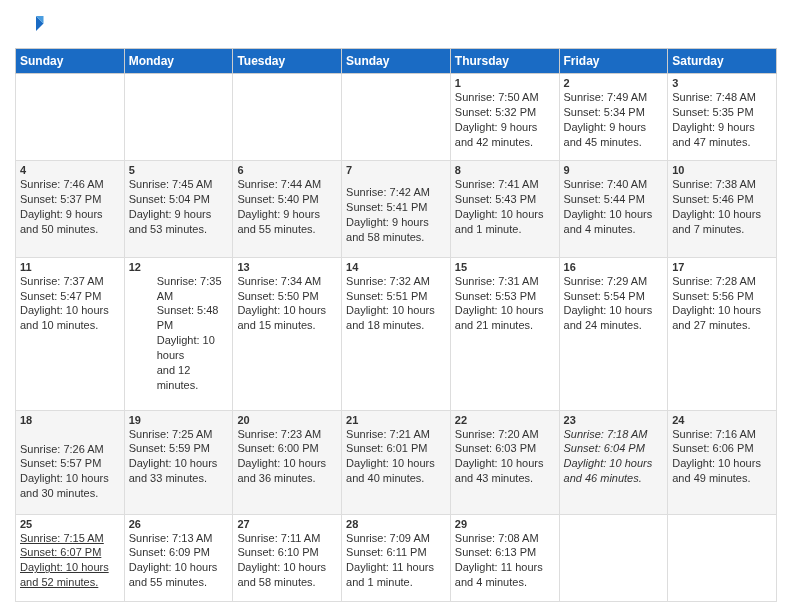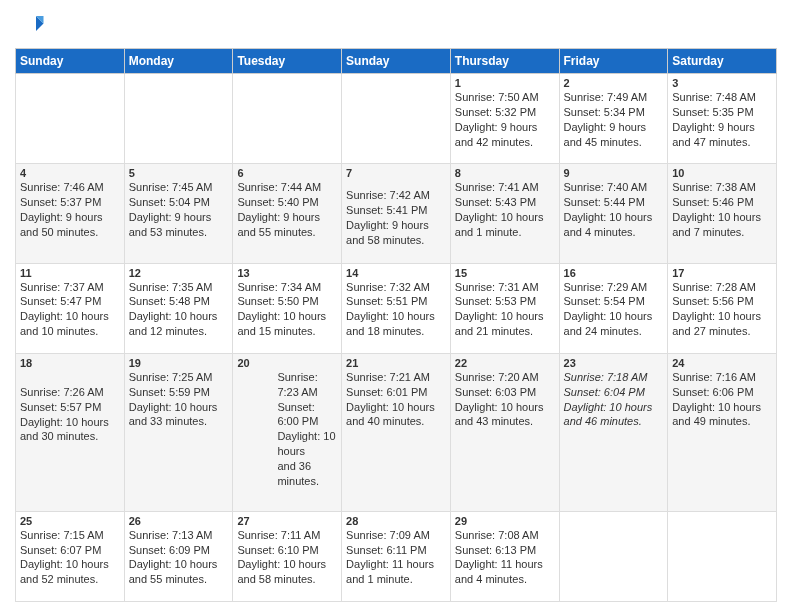--- a/index.html
+++ b/index.html
@@ -218,21 +218,21 @@
         <tr class="week-row">
           <td>
             <span class="day-number">11</span>
             <div class="day-info" style="white-space: pre-line;">Sunrise: 7:37 AM
 Sunset: 5:47 PM
 Daylight: 10 hours
 and 10 minutes.</div>
           </td>
           <td>
             <span class="day-number">12</span>
-            <div class="day-info" style="white-space: pre-line;">Sunrise: 7:35 AM
+            <div class="day-info" style="white-space: pre-line; margin-left: 28px;">Sunrise: 7:35 AM
 Sunset: 5:48 PM
 Daylight: 10 hours
 and 12 minutes.</div>
           </td>
           <td>
             <span class="day-number">13</span>
             <div class="day-info" style="white-space: pre-line;">Sunrise: 7:34 AM
 Sunset: 5:50 PM
 Daylight: 10 hours
 and 15 minutes.</div>
@@ -276,21 +276,21 @@
           </td>
           <td>
             <span class="day-number">19</span>
             <div class="day-info" style="white-space: pre-line;">Sunrise: 7:25 AM
 Sunset: 5:59 PM
 Daylight: 10 hours
 and 33 minutes.</div>
           </td>
           <td>
             <span class="day-number">20</span>
-            <div class="day-info" style="white-space: pre-line; margin-left: 40px;">Sunrise: 7:23 AM
+            <div class="day-info" style="white-space: pre-line;">Sunrise: 7:23 AM
 Sunset: 6:00 PM
 Daylight: 10 hours
 and 36 minutes.</div>
           </td>
           <td>
             <span class="day-number">21</span>
             <div class="day-info" style="white-space: pre-line;">Sunrise: 7:21 AM
 Sunset: 6:01 PM
 Daylight: 10 hours
 and 40 minutes.</div>
@@ -313,21 +313,21 @@
             <span class="day-number">24</span>
             <div class="day-info" style="white-space: pre-line;">Sunrise: 7:16 AM
 Sunset: 6:06 PM
 Daylight: 10 hours
 and 49 minutes.</div>
           </td>
         </tr>
         <tr class="week-row">
           <td>
             <span class="day-number">25</span>
-            <div class="day-info" style="white-space: pre-line;">Sunrise: 7:15 AM
+            <div class="day-info" style="white-space: pre-line; text-decoration: underline;">Sunrise: 7:15 AM
 Sunset: 6:07 PM
 Daylight: 10 hours
 and 52 minutes.</div>
           </td>
           <td>
             <span class="day-number">26</span>
             <div class="day-info" style="white-space: pre-line;">Sunrise: 7:13 AM
 Sunset: 6:09 PM
 Daylight: 10 hours
 and 55 minutes.</div>

